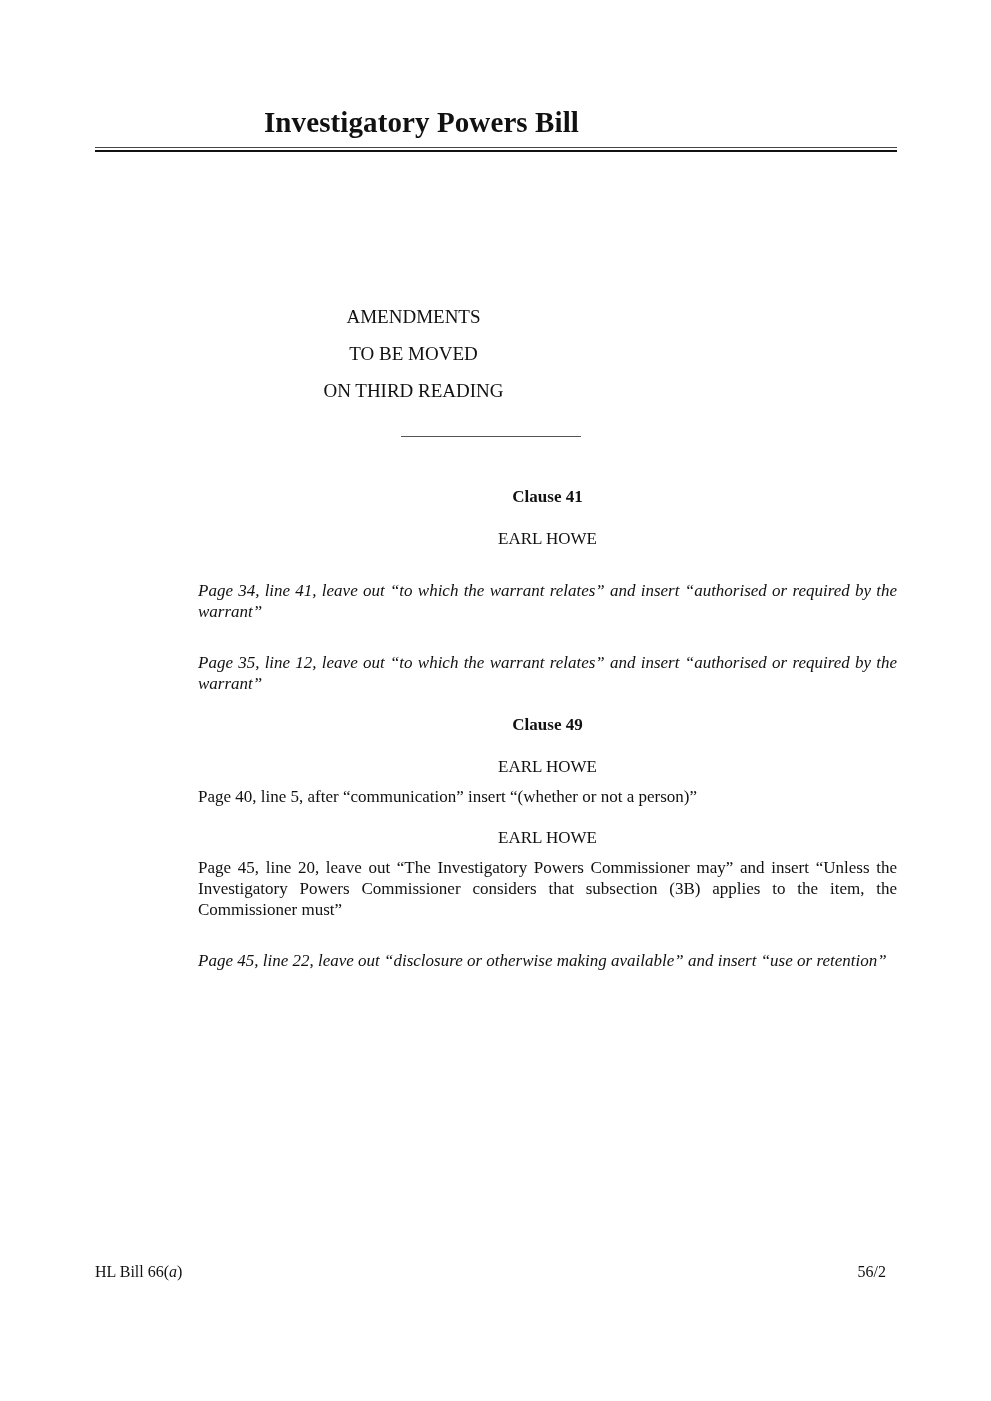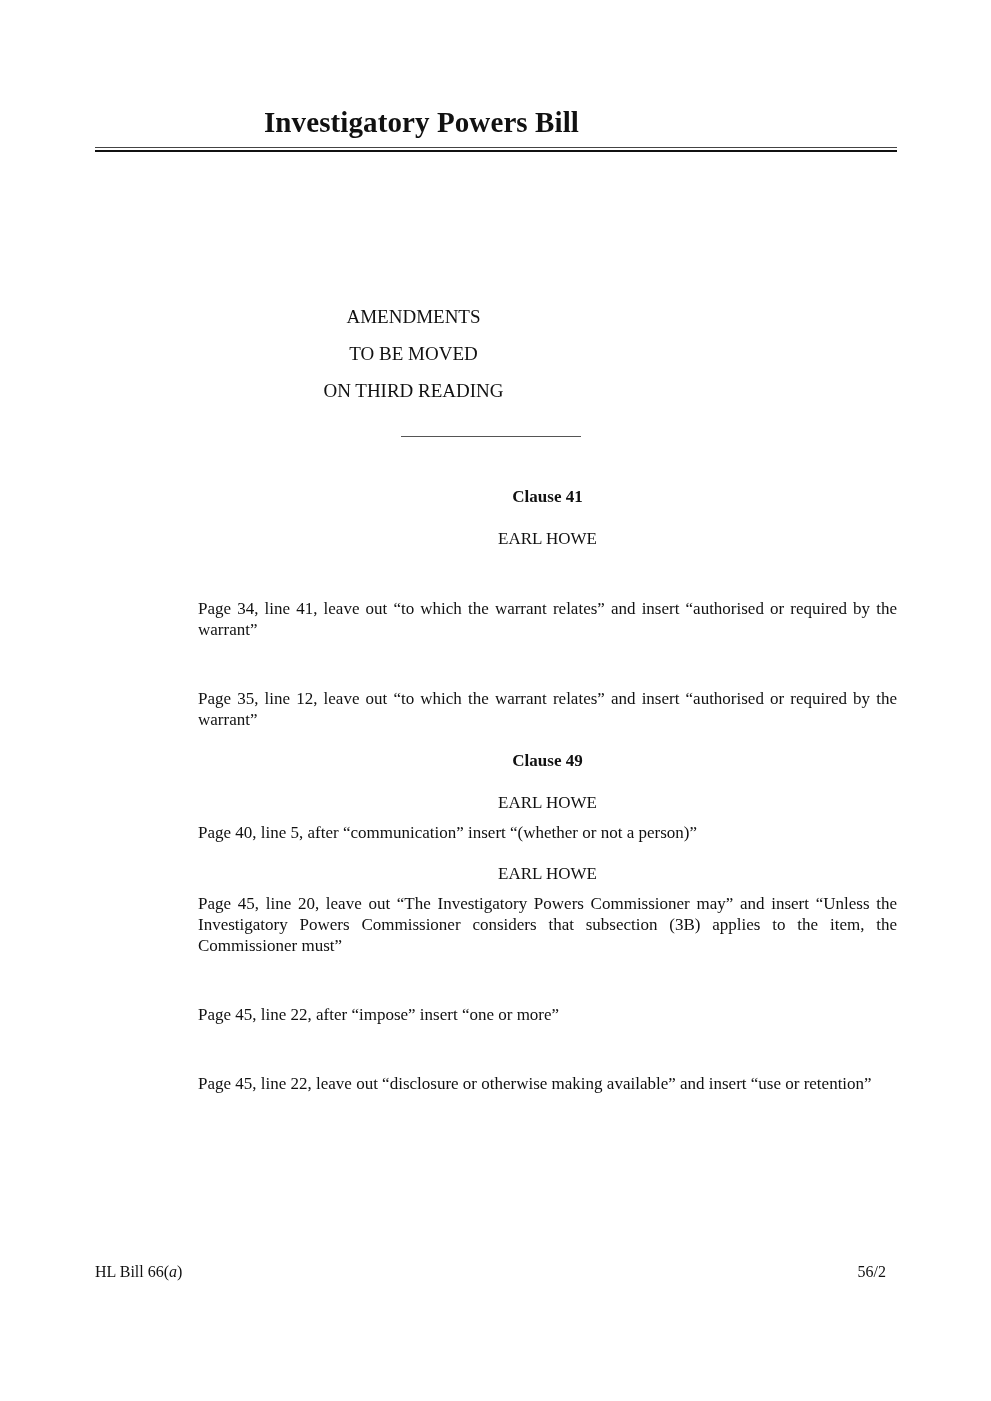--- a/index.html
+++ b/index.html
@@ -34,21 +34,21 @@
     }
     .clause-head {
       text-align: center; font-weight: bold; font-size: 17px; margin: 12px; height: 22px;
     }
     .mover {
       text-align: center; font-size: 17px; margin-top: 20px; height: 22px;
     }
     .amend {
       text-align: justify; margin-top: 8px;
     }
-    .amend.spaced { margin-top: 48px; }
+    .amend.spaced { margin-top: 30px; font-style: italic; }
     .clause-block { margin-top: 20px; }
     .clause-block.first { margin-top: 0; }
     .footer-left {
       position: absolute; left: 95px; top: 1263px; font-size: 16px;
     }
     .footer-right {
       position: absolute; right: 105px; top: 1263px; font-size: 16px;
     }
     .footer-left i { font-style: italic; }
   </style>
@@ -77,20 +77,19 @@
 
   <div class="clause-block">
     <div class="clause-head">Clause 49</div>
     <div class="mover">EARL HOWE</div>
     <div class="amend">Page 40, line 5, after “communication” insert “(whether or not a person)”</div>
   </div>
 
   <div class="clause-block">
     <div class="mover">EARL HOWE</div>
     <div class="amend">Page 45, line 20, leave out “The Investigatory Powers Commissioner may” and insert “Unless the Investigatory Powers Commissioner considers that subsection (3B) applies to the item, the Commissioner must”</div>
-    <div class="amend spaced">Page 45, line 22, after “impose” insert “one or more”</div>
     <div class="amend spaced">Page 45, line 22, leave out “disclosure or otherwise making available” and insert “use or retention”</div>
   </div>
 
 </div>
 
 <div class="footer-left"><span>HL Bill 66(</span><i>a</i><span>)</span></div>
 <div class="footer-right">56/2</div>
 
 </body></html>

